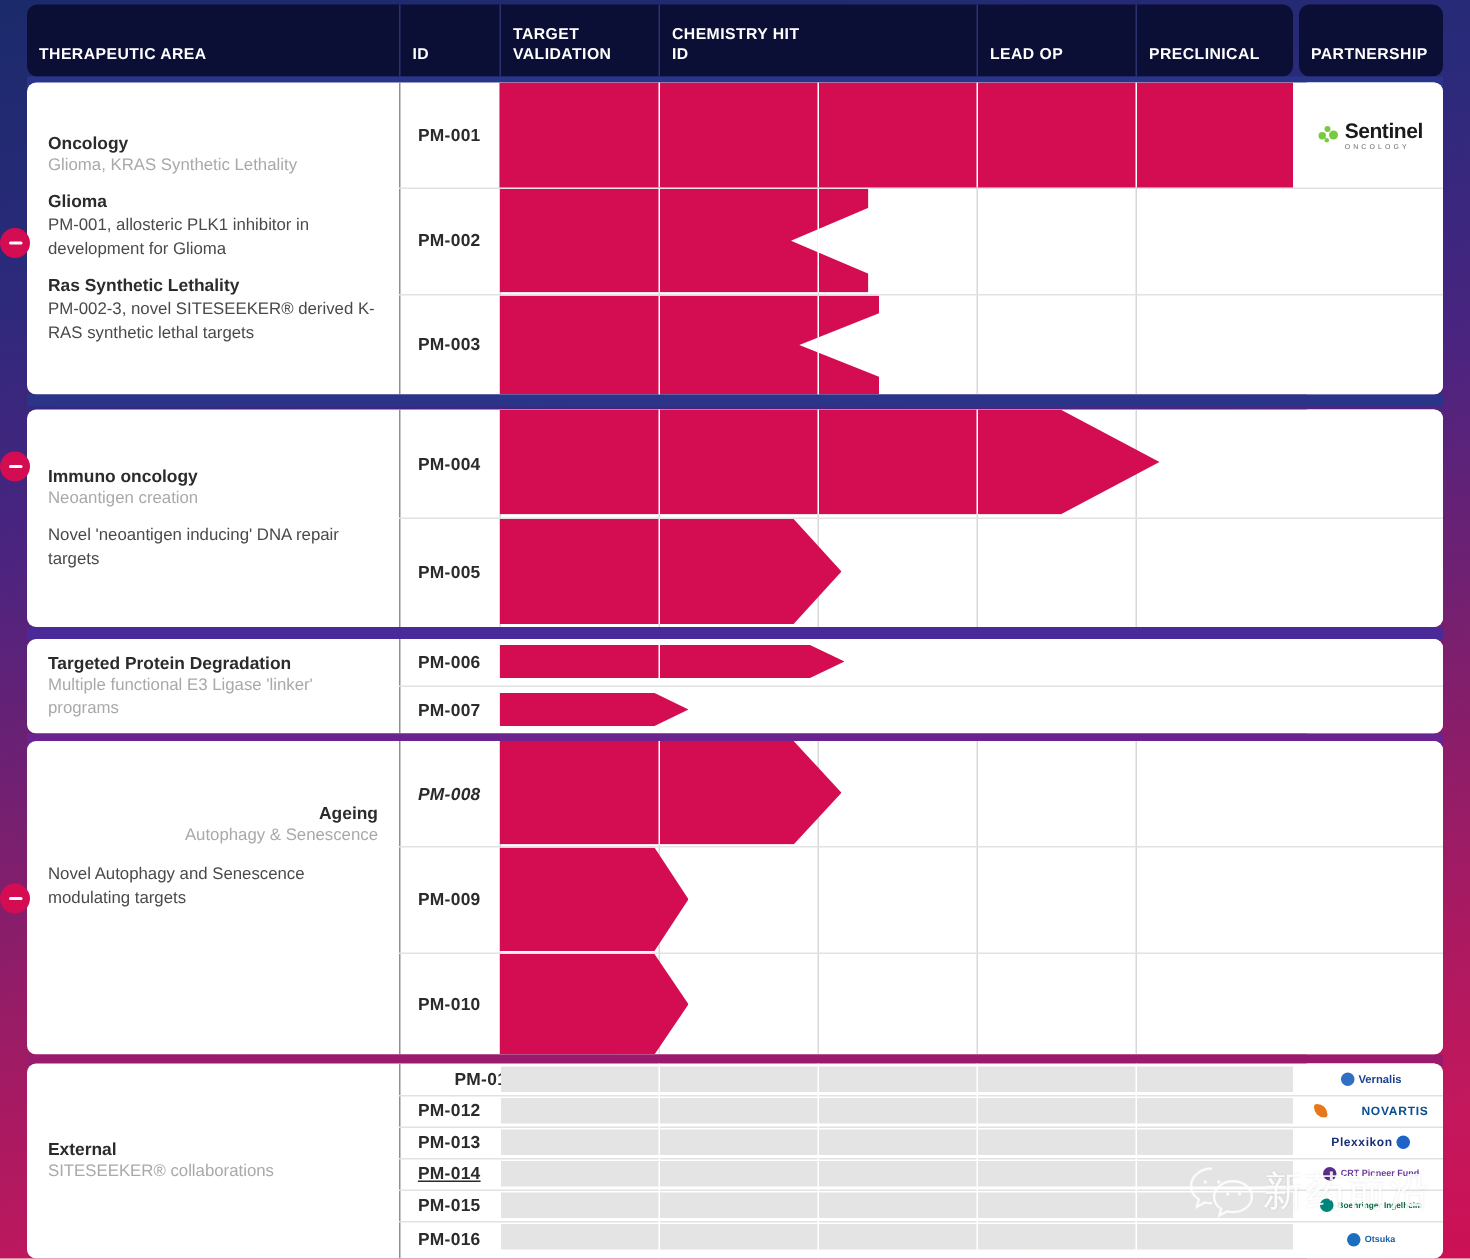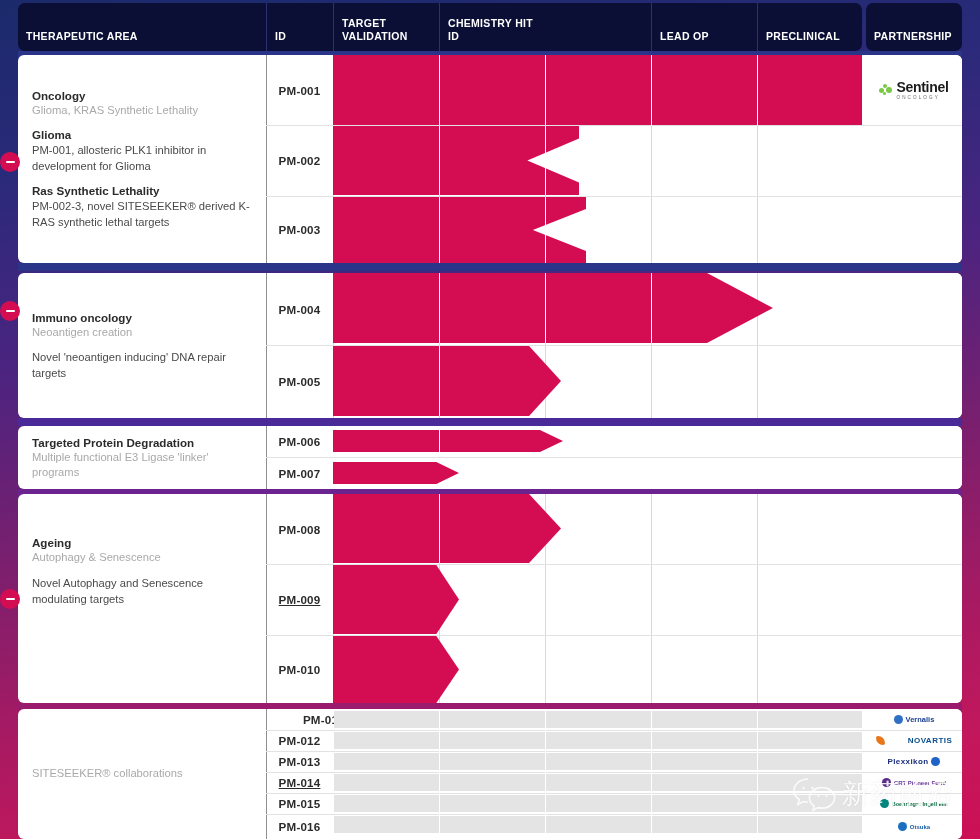--- a/index.html
+++ b/index.html
@@ -307,34 +307,34 @@
 
   <div class="panel" style="top:494px;height:209px;">
     <div class="panel-inner">
       <div class="vline dark" style="left:248px;"></div>
       <div class="vline" style="left:315px;"></div>
       <div class="vline" style="left:421px;"></div>
       <div class="vline" style="left:527px;"></div>
       <div class="vline" style="left:633px;"></div>
       <div class="vline" style="left:739px;"></div>
 
-      <div class="area" style="top:0;height:154px;">
+      <div class="area" style="top:0;height:154px;align-items:flex-end;">
         <div class="area-h">Ageing</div>
         <div class="area-s">Autophagy &amp; Senescence</div>
         <div class="area-gap"></div>
         <div class="area-p">Novel Autophagy and Senescence modulating targets</div>
       </div>
 
       <div class="row-sep" style="top:70px;"></div>
       <div class="row-sep" style="top:141px;"></div>
 
-      <div class="idcell" style="top:0;height:70px;">
+      <div class="idcell" style="top:0;height:70px;font-style:italic;">
         <span>PM-008</span>
       </div>
-      <div class="idcell" style="top:70px;height:71px;text-decoration:underline;">
+      <div class="idcell" style="top:70px;height:71px;">
         <span>PM-009</span>
       </div>
       <div class="idcell" style="top:141px;height:68px;">
         <span>PM-010</span>
       </div>
 
       <div class="bar" style="left:315px;top:0;width:228px;height:69px;
            clip-path:polygon(0 0, 86% 0, 100% 50%, 86% 100%, 0 100%);"></div>
       <div class="barseg-line" style="left:421px;top:0;height:69px;"></div>
 
@@ -351,20 +351,21 @@
     <div class="plogo-sep" style="top:141px;"></div>
   </div>
 
   <div class="divider" style="top:703px;background:#9a1a6e;"></div>
 
   <div class="panel" style="top:709px;height:130px;">
     <div class="panel-inner">
       <div class="vline dark" style="left:248px;"></div>
 
       <div class="area" style="top:0;height:130px;">
+        <div class="area-h">External</div>
         <div class="area-s">SITESEEKER® collaborations</div>
       </div>
 
       <div class="row-sep" style="top:21px;"></div>
       <div class="row-sep" style="top:42px;"></div>
       <div class="row-sep" style="top:63px;"></div>
       <div class="row-sep" style="top:84px;"></div>
       <div class="row-sep" style="top:105px;"></div>
 
       <div class="idcell" style="top:0;height:21px;padding-left:24px;">

